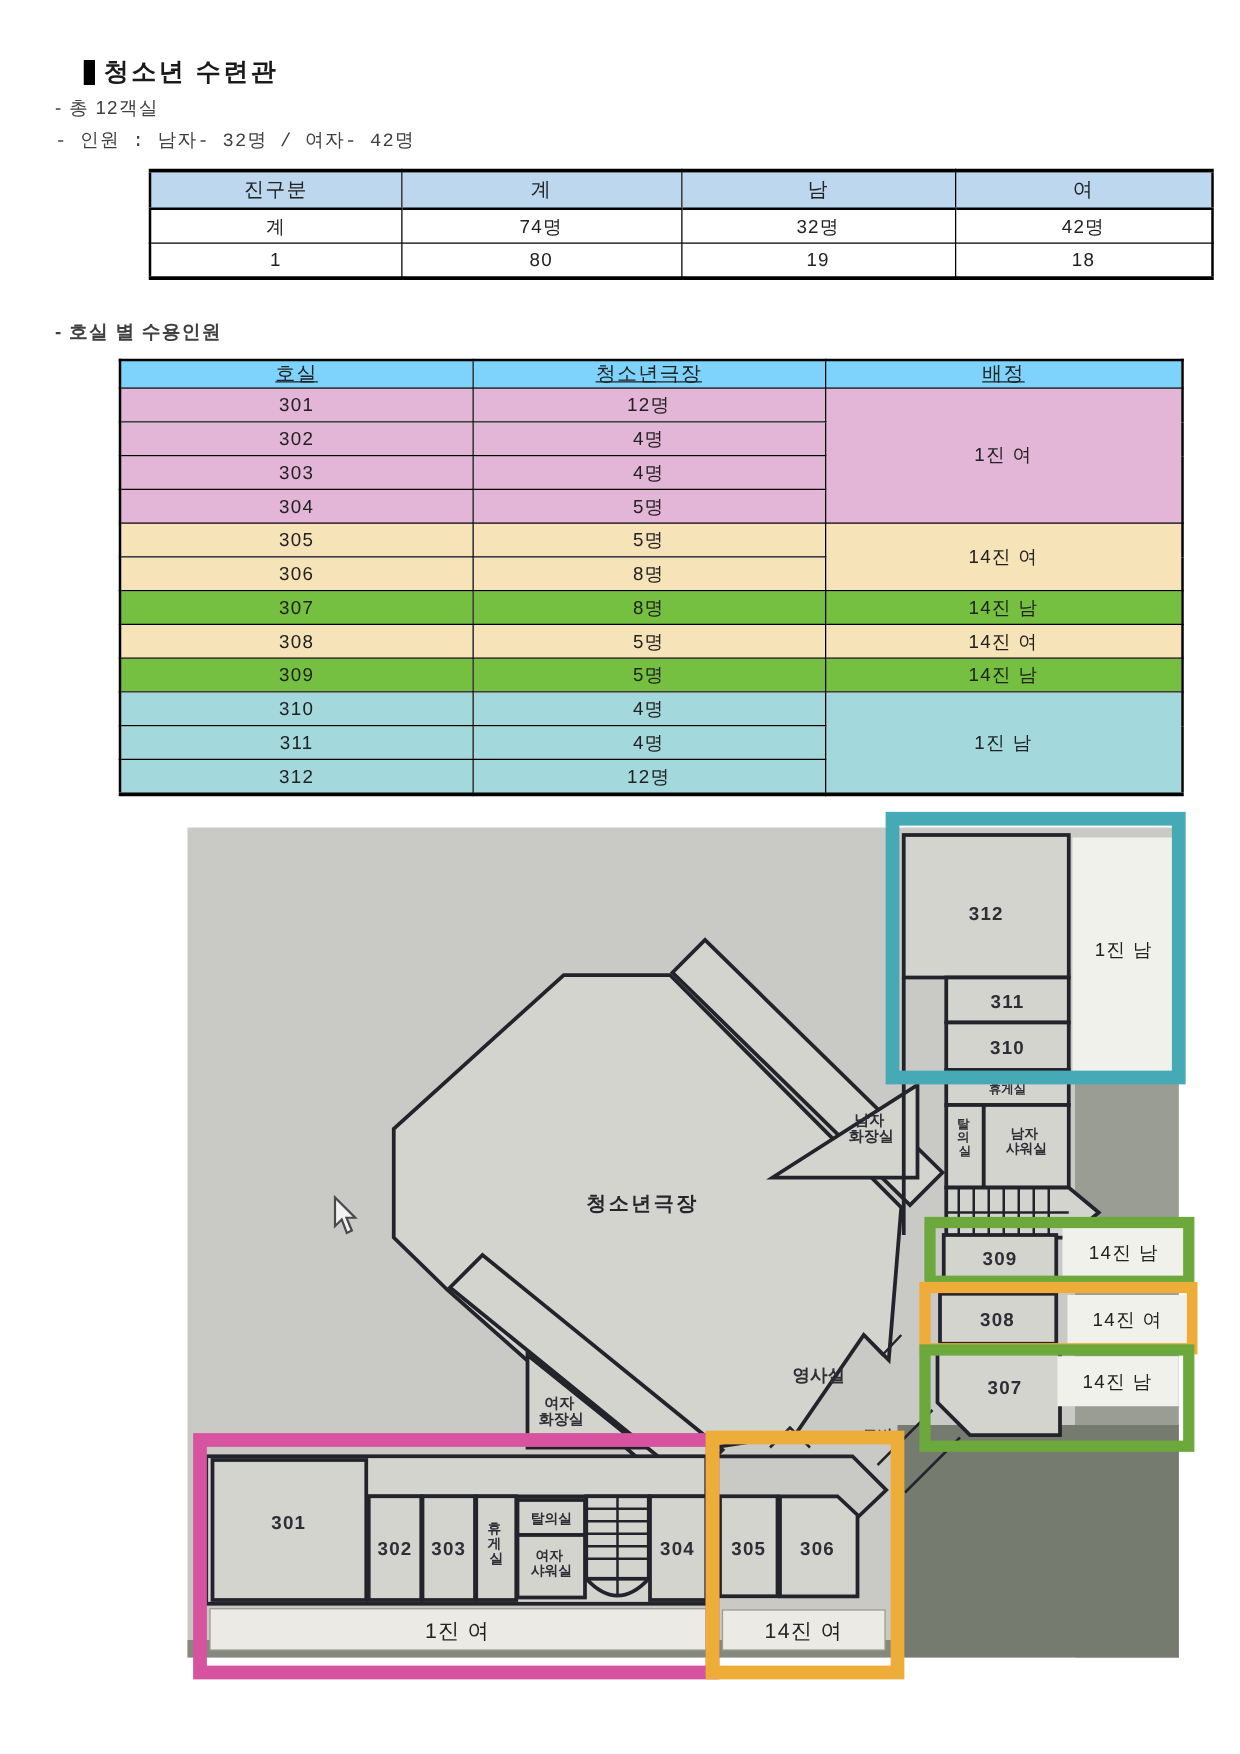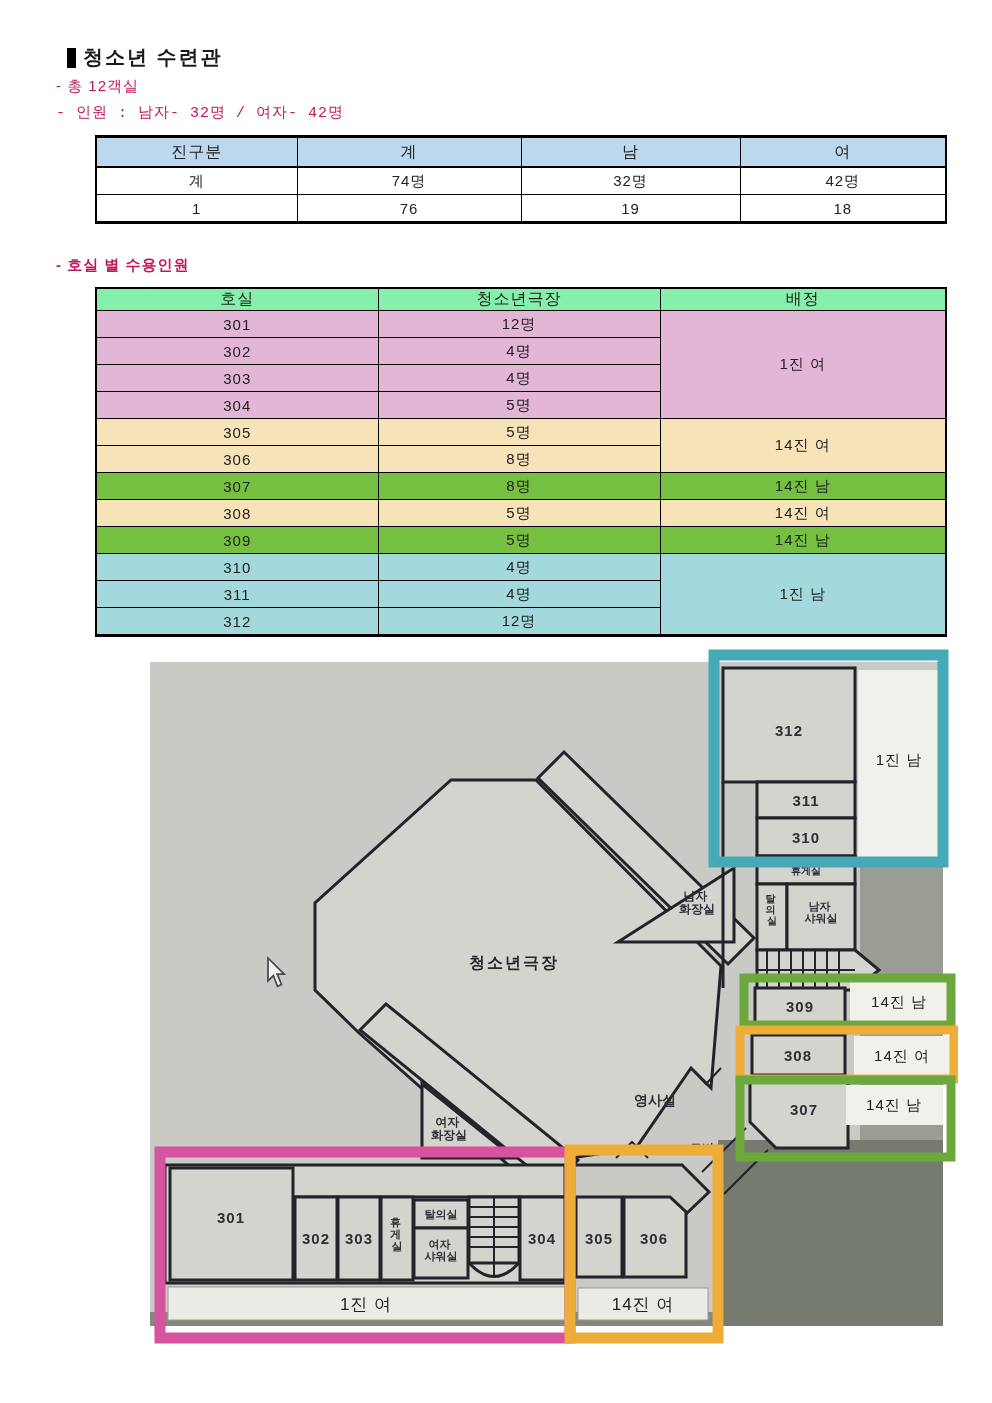--- a/index.html
+++ b/index.html
@@ -1,32 +1,32 @@
 <!DOCTYPE html>
 <html><head>
 <meta charset="utf-8">
 <style>
   html,body{margin:0;padding:0;background:#ffffff;}
   body{width:992px;height:1403px;position:relative;font-family:"Liberation Sans",sans-serif;color:#1a1a1a;overflow:hidden;}
   .page{position:absolute;inset:0;}
   .title-row{position:absolute;left:46px;top:44px;display:flex;align-items:center;gap:7px;padding-left:21px;}
   .title-bar{width:9px;height:20px;background:#000;display:inline-block;}
   .doc-title{font-size:20px;font-weight:bold;letter-spacing:2px;margin:0;}
-  .bullet{position:absolute;left:56px;font-size:15px;letter-spacing:1px;color:#be185d;}
+  .bullet{position:absolute;left:44px;font-size:15px;letter-spacing:1px;color:#404040;}
   #bullet1{top:77px;}
   #bullet2{top:103px;font-family:Liberation Mono, monospace;}
   #section2{top:256px;font-weight:bold;}
   table{border-collapse:collapse;table-layout:fixed;position:absolute;left:95px;background:#fff;}
   td,th{border:1px solid #000;text-align:center;vertical-align:middle;padding:0;font-weight:normal;
         font-size:15px;color:#222;letter-spacing:1px;overflow:hidden;white-space:nowrap;}
-  #summary-table{top:135px;width:850px;border:2px solid #000;border-top-width:3px;border-bottom-width:3px;}
+  #summary-table{top:135px;width:850px;border:2px solid #000;border-top-width:3px;border-bottom-width:3px;margin-left:24px;}
   #summary-table th{height:28px;font-size:16px;border-bottom:2px solid #000;}
   #summary-table td{height:26px;}
   #room-table{top:287px;width:850px;border:2px solid #000;border-bottom-width:3px;}
-  #room-table th{height:21px;font-size:16px;background:#86efac;}
+  #room-table th{height:21px;font-size:16px;background:#7dd3fc;text-decoration:underline;}
   #room-table td{height:26px;}
   .floorplan{position:absolute;left:146px;top:648px;width:812px;height:700px;}
   .floorplan svg{display:block;width:812px;height:700px;}
   .blurred{filter:blur(0.45px);}
   .wall{fill:#d4d4cf;stroke:#23232b;stroke-width:3;stroke-linejoin:miter;}
   .wline{stroke:#23232b;stroke-width:3;fill:none;}
   .wline2{stroke:#23232b;stroke-width:2;fill:none;}
   .rlbl{font-family:"Liberation Sans",sans-serif;font-weight:bold;font-size:15px;fill:#2e2e36;text-anchor:middle;letter-spacing:1px;}
   .slbl{font-family:"Liberation Sans",sans-serif;font-weight:bold;font-size:12px;fill:#2e2e36;text-anchor:middle;}
   .xlbl{font-family:"Liberation Sans",sans-serif;font-weight:bold;font-size:10px;fill:#2e2e36;text-anchor:middle;}
@@ -63,21 +63,21 @@
           <th style="background: rgb(189, 215, 238);">여</th>
         </tr>
         <tr>
           <td>계</td>
           <td>74명</td>
           <td>32명</td>
           <td>42명</td>
         </tr>
         <tr>
           <td>1</td>
-          <td>76</td>
+          <td>80</td>
           <td>19</td>
           <td>18</td>
         </tr>
       </tbody>
   </table>
 
   <div class="bullet" id="section2">- 호실 별 수용인원</div>
 
   <table id="room-table">
     <colgroup>

